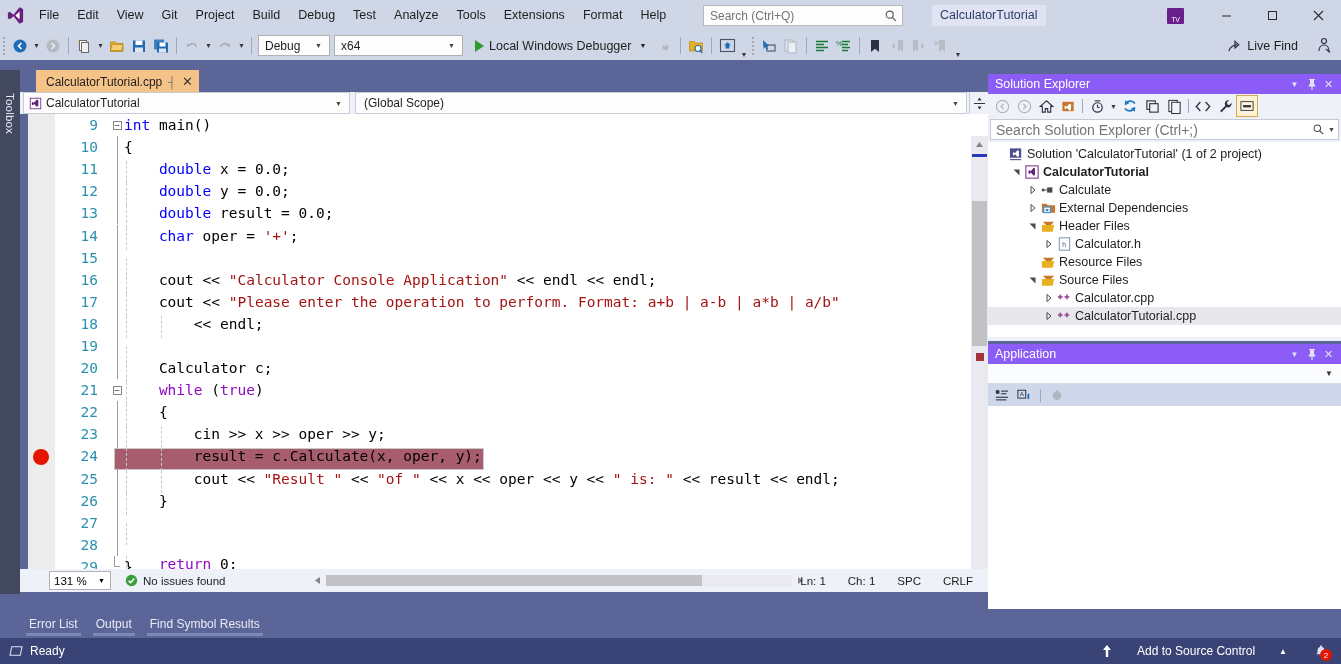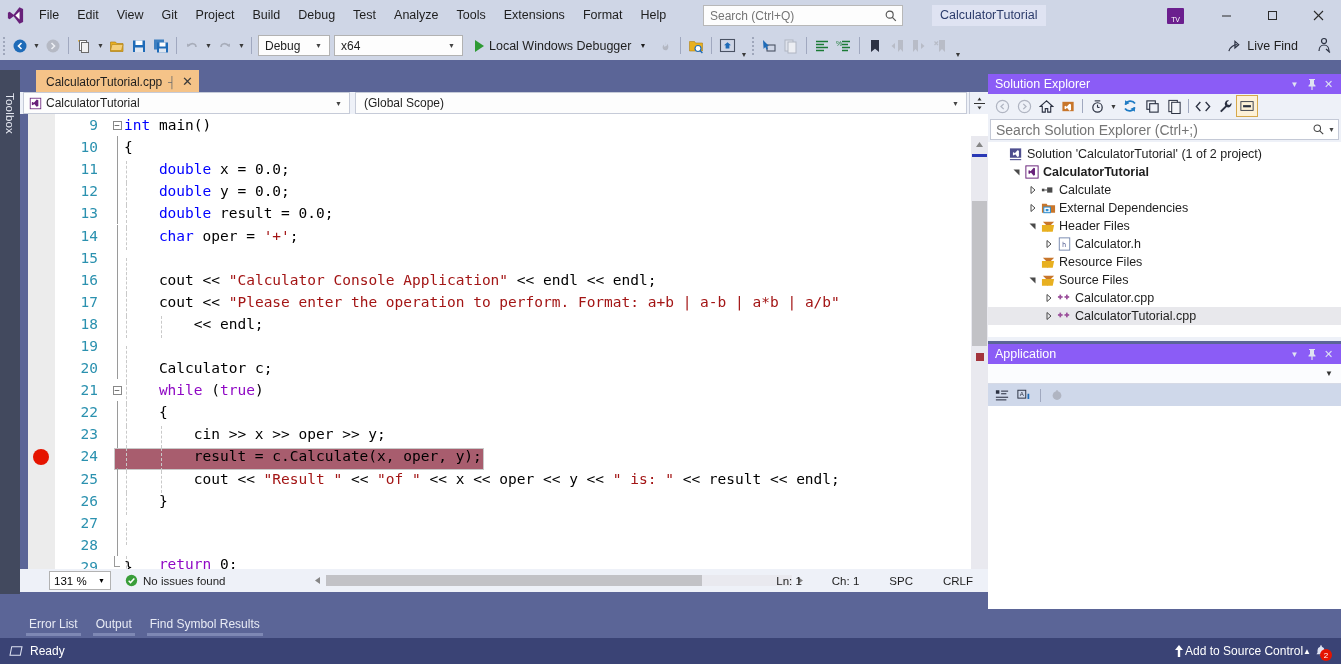--- a/index.html
+++ b/index.html
@@ -137,21 +137,21 @@
 
   .hscrollrow { position:absolute; left:0; top:477px; width:968px; height:23px; background:#eef1f8; display:flex; align-items:center; }
   .zoombox { width:62px; height:19px; margin-left:29px; background:#fff; border:1px solid #b2b2b2; display:flex; align-items:center; padding:0 2px 0 4px; font-size:11.5px; }
   .zoombox .ca { margin-left:auto; font-size:7px; padding-right:3px; }
   .issues { display:flex; align-items:center; gap:5px; margin-left:14px; font-size:11.5px; color:#1e1e1e; }
   .hsbar { position:absolute; left:289px; top:2px; width:500px; height:19px; display:flex; align-items:center; }
   .hs-left { width:17px; display:flex; align-items:center; justify-content:center; }
   .hs-track { flex:1; height:11px; background:#e9e9ef; position:relative; }
   .hs-thumb { position:absolute; left:0; top:0; height:11px; width:376px; background:#c2c2c6; }
   .hs-right { width:17px; display:flex; align-items:center; justify-content:center; }
-  .caretpos { position:absolute; right:4px; top:0; height:23px; display:flex; align-items:center; gap:8px; font-size:11.5px; color:#1e1e1e; }
+  .caretpos { position:absolute; right:4px; top:0; height:23px; display:flex; align-items:center; gap:0; font-size:11.5px; color:#1e1e1e; }
   .caretpos span { padding:0 11px; }
 
   
   .panel-tabs { position:absolute; left:20px; top:612px; width:968px; height:24px; display:flex; align-items:center; gap:0; }
   .ptab { font-size:12px; color:#e8ebf5; padding:0 9px; height:24px; line-height:24px; position:relative; }
   .ptab::after { content:''; position:absolute; left:6px; right:6px; bottom:0; height:3px; background:#7e88b4; }
 
   
   .sexp { position:absolute; left:988px; top:74px; width:353px; height:267px; background:#eef1f8; }
   .dock-title {
@@ -182,21 +182,21 @@
   .props-tb { height:22px; background:#cfd8ea; display:flex; align-items:center; padding:0 4px; gap:2px; }
   .props-tb .i { width:20px; height:20px; display:flex; align-items:center; justify-content:center; }
   .props-body { background:#fff; height:203px; }
 
   
   .statusbar {
     position:absolute; left:0; bottom:0; width:1341px; height:26px; background:#3a4375;
     display:flex; align-items:center; color:#fff; font-size:12px;
   }
   .sb-left { display:flex; align-items:center; gap:7px; padding-left:9px; }
-  .sb-right { margin-left:auto; display:flex; align-items:center; gap:0; padding-right:10px; }
+  .sb-right { margin-left:auto; display:flex; align-items:center; gap:24px; padding-right:10px; }
   .bell-wrap { position:relative; width:20px; height:20px; display:flex; align-items:center; justify-content:center; }
   .bell-badge { position:absolute; right:-1px; bottom:0px; width:12px; height:12px; border-radius:50%; background:#e51400; color:#fff; font-size:8px; display:flex; align-items:center; justify-content:center; }
 </style>
 </head>
 <body>
 
 <div id="app">
 
   <div class="titlebar">
     <div class="vs-logo">

